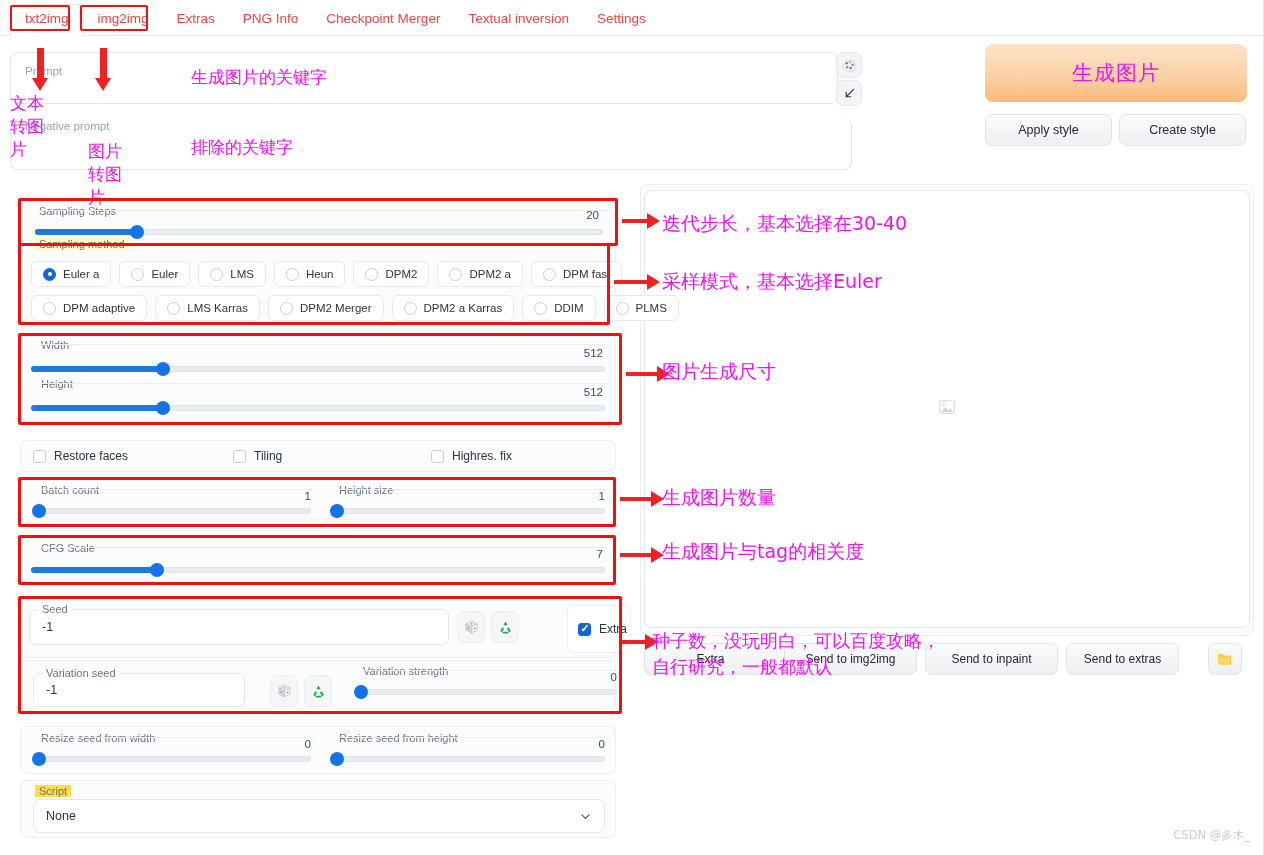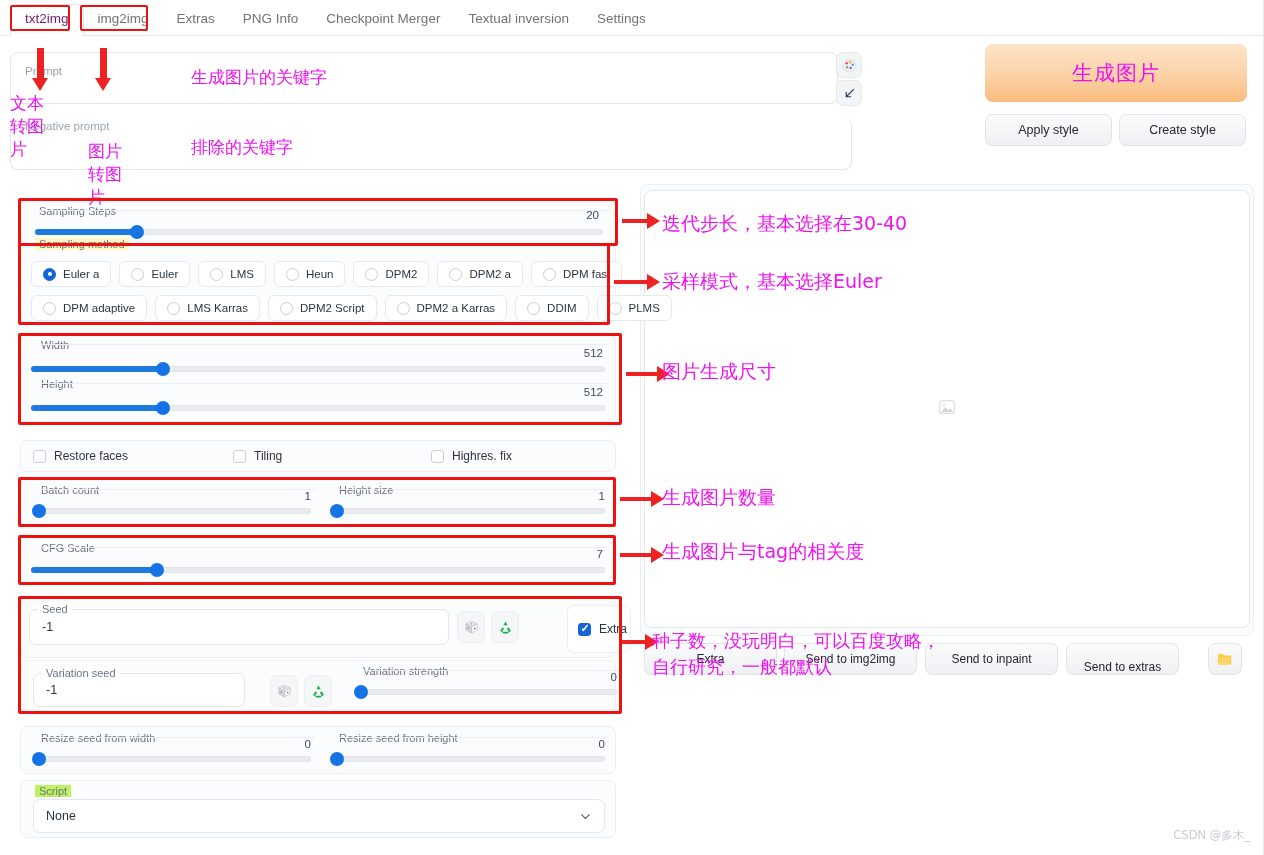--- a/index.html
+++ b/index.html
@@ -18,27 +18,27 @@
   
   .tabbar {
     position: absolute; left: 0; top: 0;
     width: 1264px; height: 36px;
     border-bottom: 1px solid #e3e6ea;
     display: flex; align-items: flex-end;
     background: #ffffff;
   }
   .tab {
     font-size: 13.5px;
-    color: #737373;
+    color: #ef4444;
     padding: 6px 14px 9px 14px;
     cursor: pointer;
     white-space: nowrap;
   }
   .tab.active {
-    color: #701a75;
+    color: #ef4444;
     border: 1px solid #e3e6ea;
     border-bottom: 1px solid #ffffff;
     border-radius: 7px 7px 0 0;
     background: #ffffff;
     margin-bottom: -1px;
   }
   .right-col {
     position: absolute; left: 640px; top: 44px;
     width: 614px;
   }
@@ -361,21 +361,21 @@
 
     <div class="act-btn" style="left:4px; width:133px;">
       <span>Extra</span>
     </div>
     <div class="act-btn" style="left:144px; width:133px;">
       <span>Send to img2img</span>
     </div>
     <div class="act-btn" style="left:285px; width:133px;">
       <span>Send to inpaint</span>
     </div>
-    <div class="act-btn" style="left:426px; width:113px;align-items:flex-end;">
+    <div class="act-btn" style="left:426px; width:113px;">
       <span>Send to extras</span>
     </div>
     <div class="act-btn" style="left:568px; width:34px;">
       <svg width="16" height="14" viewBox="0 0 18 15">
         <path d="M1 3.2a1.2 1.2 0 0 1 1.2-1.2h4.1l1.5 1.7h7a1.2 1.2 0 0 1 1.2 1.2v7.7a1.2 1.2 0 0 1-1.2 1.2H2.2A1.2 1.2 0 0 1 1 12.6Z" fill="#fcc83c"></path>
         <path d="M2.6 5.4h12.9l-1.6 7.5a1 1 0 0 1-1 .7H2.2a1 1 0 0 1-1-1.1Z" fill="#fdd66b"></path>
       </svg>
     </div>
   </div>
 
@@ -427,21 +427,21 @@
       <div class="pill">
           <span class="radio"></span>
           <span>DPM adaptive</span>
         </div>
       <div class="pill">
           <span class="radio"></span>
           <span>LMS Karras</span>
         </div>
       <div class="pill">
           <span class="radio"></span>
-          <span>DPM2 Script</span>
+          <span>DPM2 Merger</span>
         </div>
       <div class="pill">
           <span class="radio"></span>
           <span>DPM2 a Karras</span>
         </div>
       <div class="pill">
           <span class="radio"></span>
           <span>DDIM</span>
         </div>
       <div class="pill">
@@ -600,21 +600,21 @@
       <div style="position:absolute; left:12px; right:0; top:5px; height:1px; background:#eceff2;"></div>
       <div class="val" style="top:6px; right:4px;">0</div>
       <div class="slider" style="position:absolute; left:8px; right:4px; top:24px;">
         <div class="fill" style="width:0%"></div>
         <div class="knob" style="left:2px"></div>
       </div>
     </div>
   </div>
 
   <div class="panel" style="position:absolute; left:20px; top:780px; width:596px; height:58px;">
-    <div class="legend" style="background:#bef264; top:4px; left:14px;">Script</div>
+    <div class="legend" style="background:#fde047; top:4px; left:14px;">Script</div>
     <div class="dropdown" style="position:absolute; left:12px; top:18px; width:572px;">
       <span>None</span>
       <svg width="13" height="13" viewBox="0 0 16 16">
         <path d="M3.5 6 L8 10.4 L12.5 6" stroke="#4b5563" stroke-width="1.4" fill="none" stroke-linecap="round" stroke-linejoin="round"></path>
       </svg>
     </div>
   </div>
 
   <div class="redbox thin" style="left:10px; top:5px; width:60px; height:26px;"></div>
   <div class="redbox thin" style="left:80px; top:5px; width:68px; height:26px;"></div>

